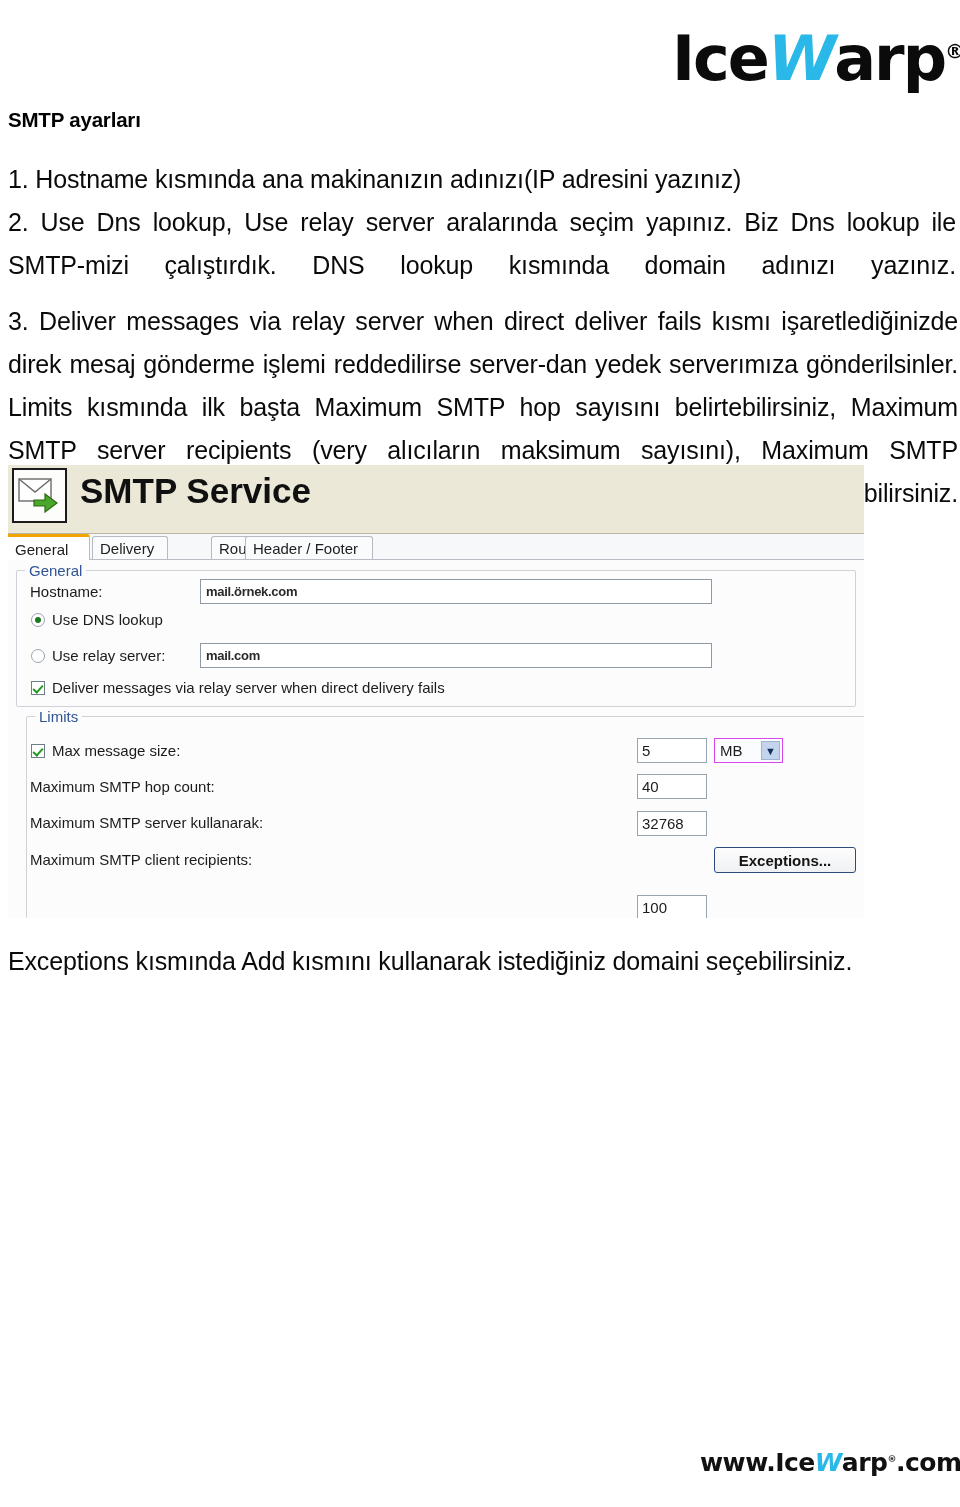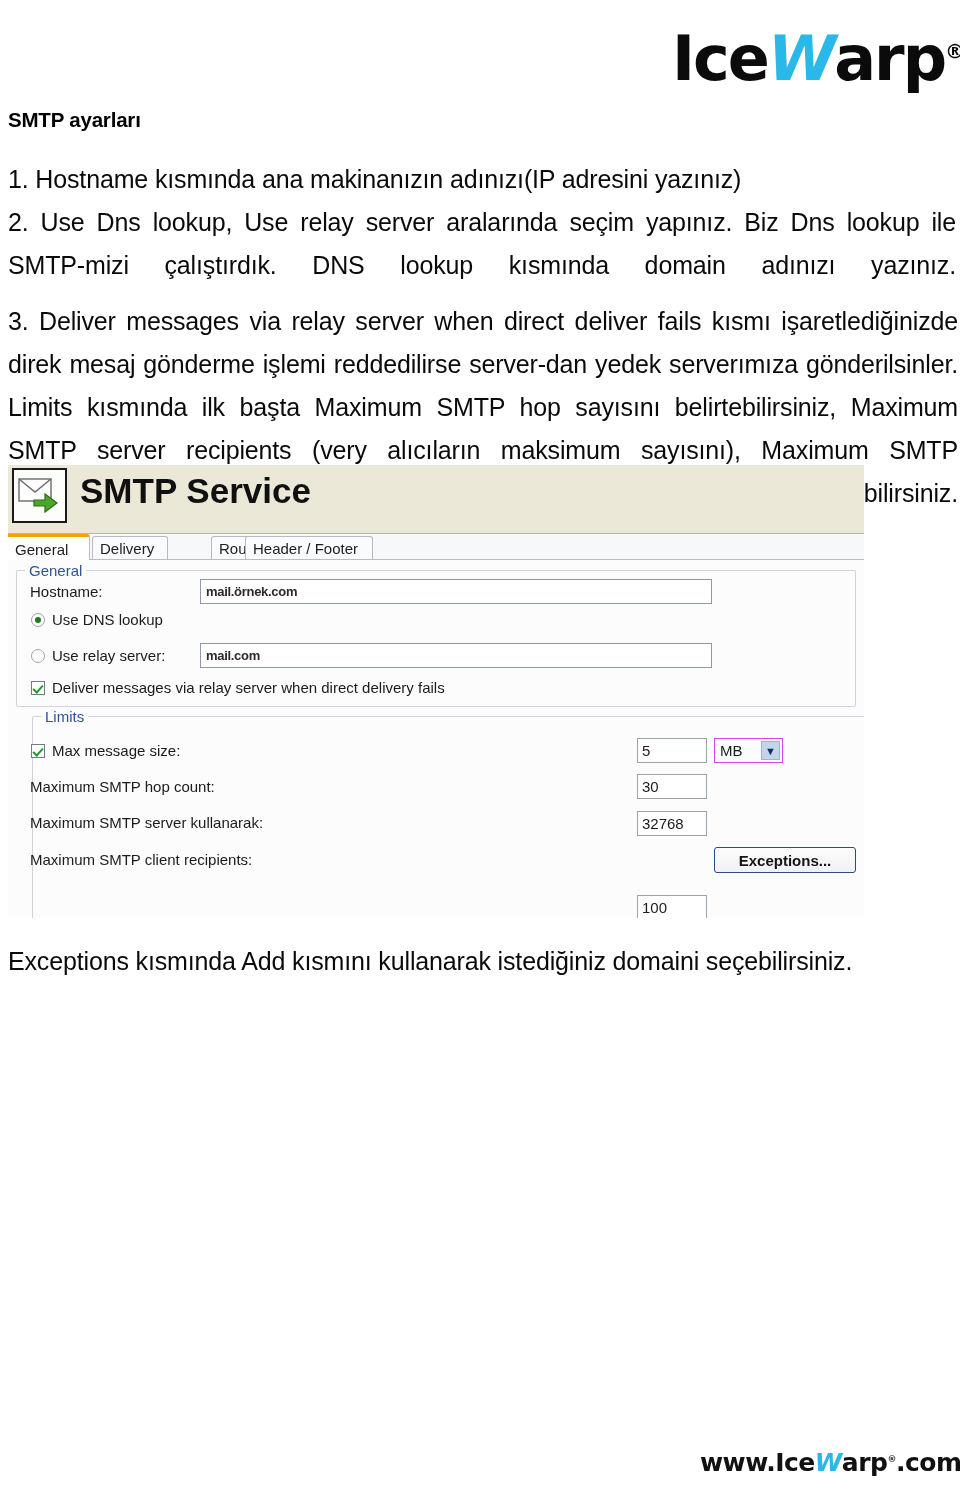--- a/index.html
+++ b/index.html
@@ -356,34 +356,34 @@
     <div class="radio checked" style="left:23px; top:53px;"></div>
     <div class="field-label" style="left:44px; top:51px;">Use DNS lookup</div>
 
     <div class="radio" style="left:23px; top:89px;"></div>
     <div class="field-label" style="left:44px; top:87px;">Use relay server:</div>
     <div class="textbox" style="left:192px; top:83px; width:512px; height:25px;">mail.com</div>
 
     <div class="checkbox checked" style="left:23px; top:121px;"></div>
     <div class="field-label" style="left:44px; top:119px;">Deliver messages via relay server when direct delivery fails</div>
 
-    <div class="groupbox" style="left:24px; top:156px; width:840px; height:210px;text-decoration:underline;">
+    <div class="groupbox" style="left:18px; top:156px; width:840px; height:210px;text-decoration:underline;">
       <span class="groupbox-legend">Limits</span>
     </div>
 
     <div class="checkbox checked" style="left:23px; top:184px;"></div>
     <div class="field-label" style="left:44px; top:182px;">Max message size:</div>
     <div class="numbox" style="left:629px; top:178px; width:70px; height:25px;">5</div>
     <div class="combo" style="left:706px; top:178px; width:69px; height:25px;">
       <span>MB</span>
       <span class="combo-arrow">▼</span>
     </div>
 
     <div class="field-label" style="left:22px; top:218px;">Maximum SMTP hop count:</div>
-    <div class="numbox" style="left:629px; top:214px; width:70px; height:25px;">30</div>
+    <div class="numbox" style="left:629px; top:214px; width:70px; height:25px;">40</div>
 
     <div class="field-label" style="left:22px; top:254px;">Maximum SMTP server kullanarak:</div>
     <div class="numbox" style="left:629px; top:251px; width:70px; height:25px;">32768</div>
 
     <div class="field-label" style="left:22px; top:291px;">Maximum SMTP client recipients:</div>
     <div class="numbox" style="left:629px; top:287px; width:70px; height:25px;margin-top:48px;">100</div>
     <div class="button" style="left:706px; top:287px; width:142px; height:26px;">Exceptions...</div>
 
   </div>
 </div>

